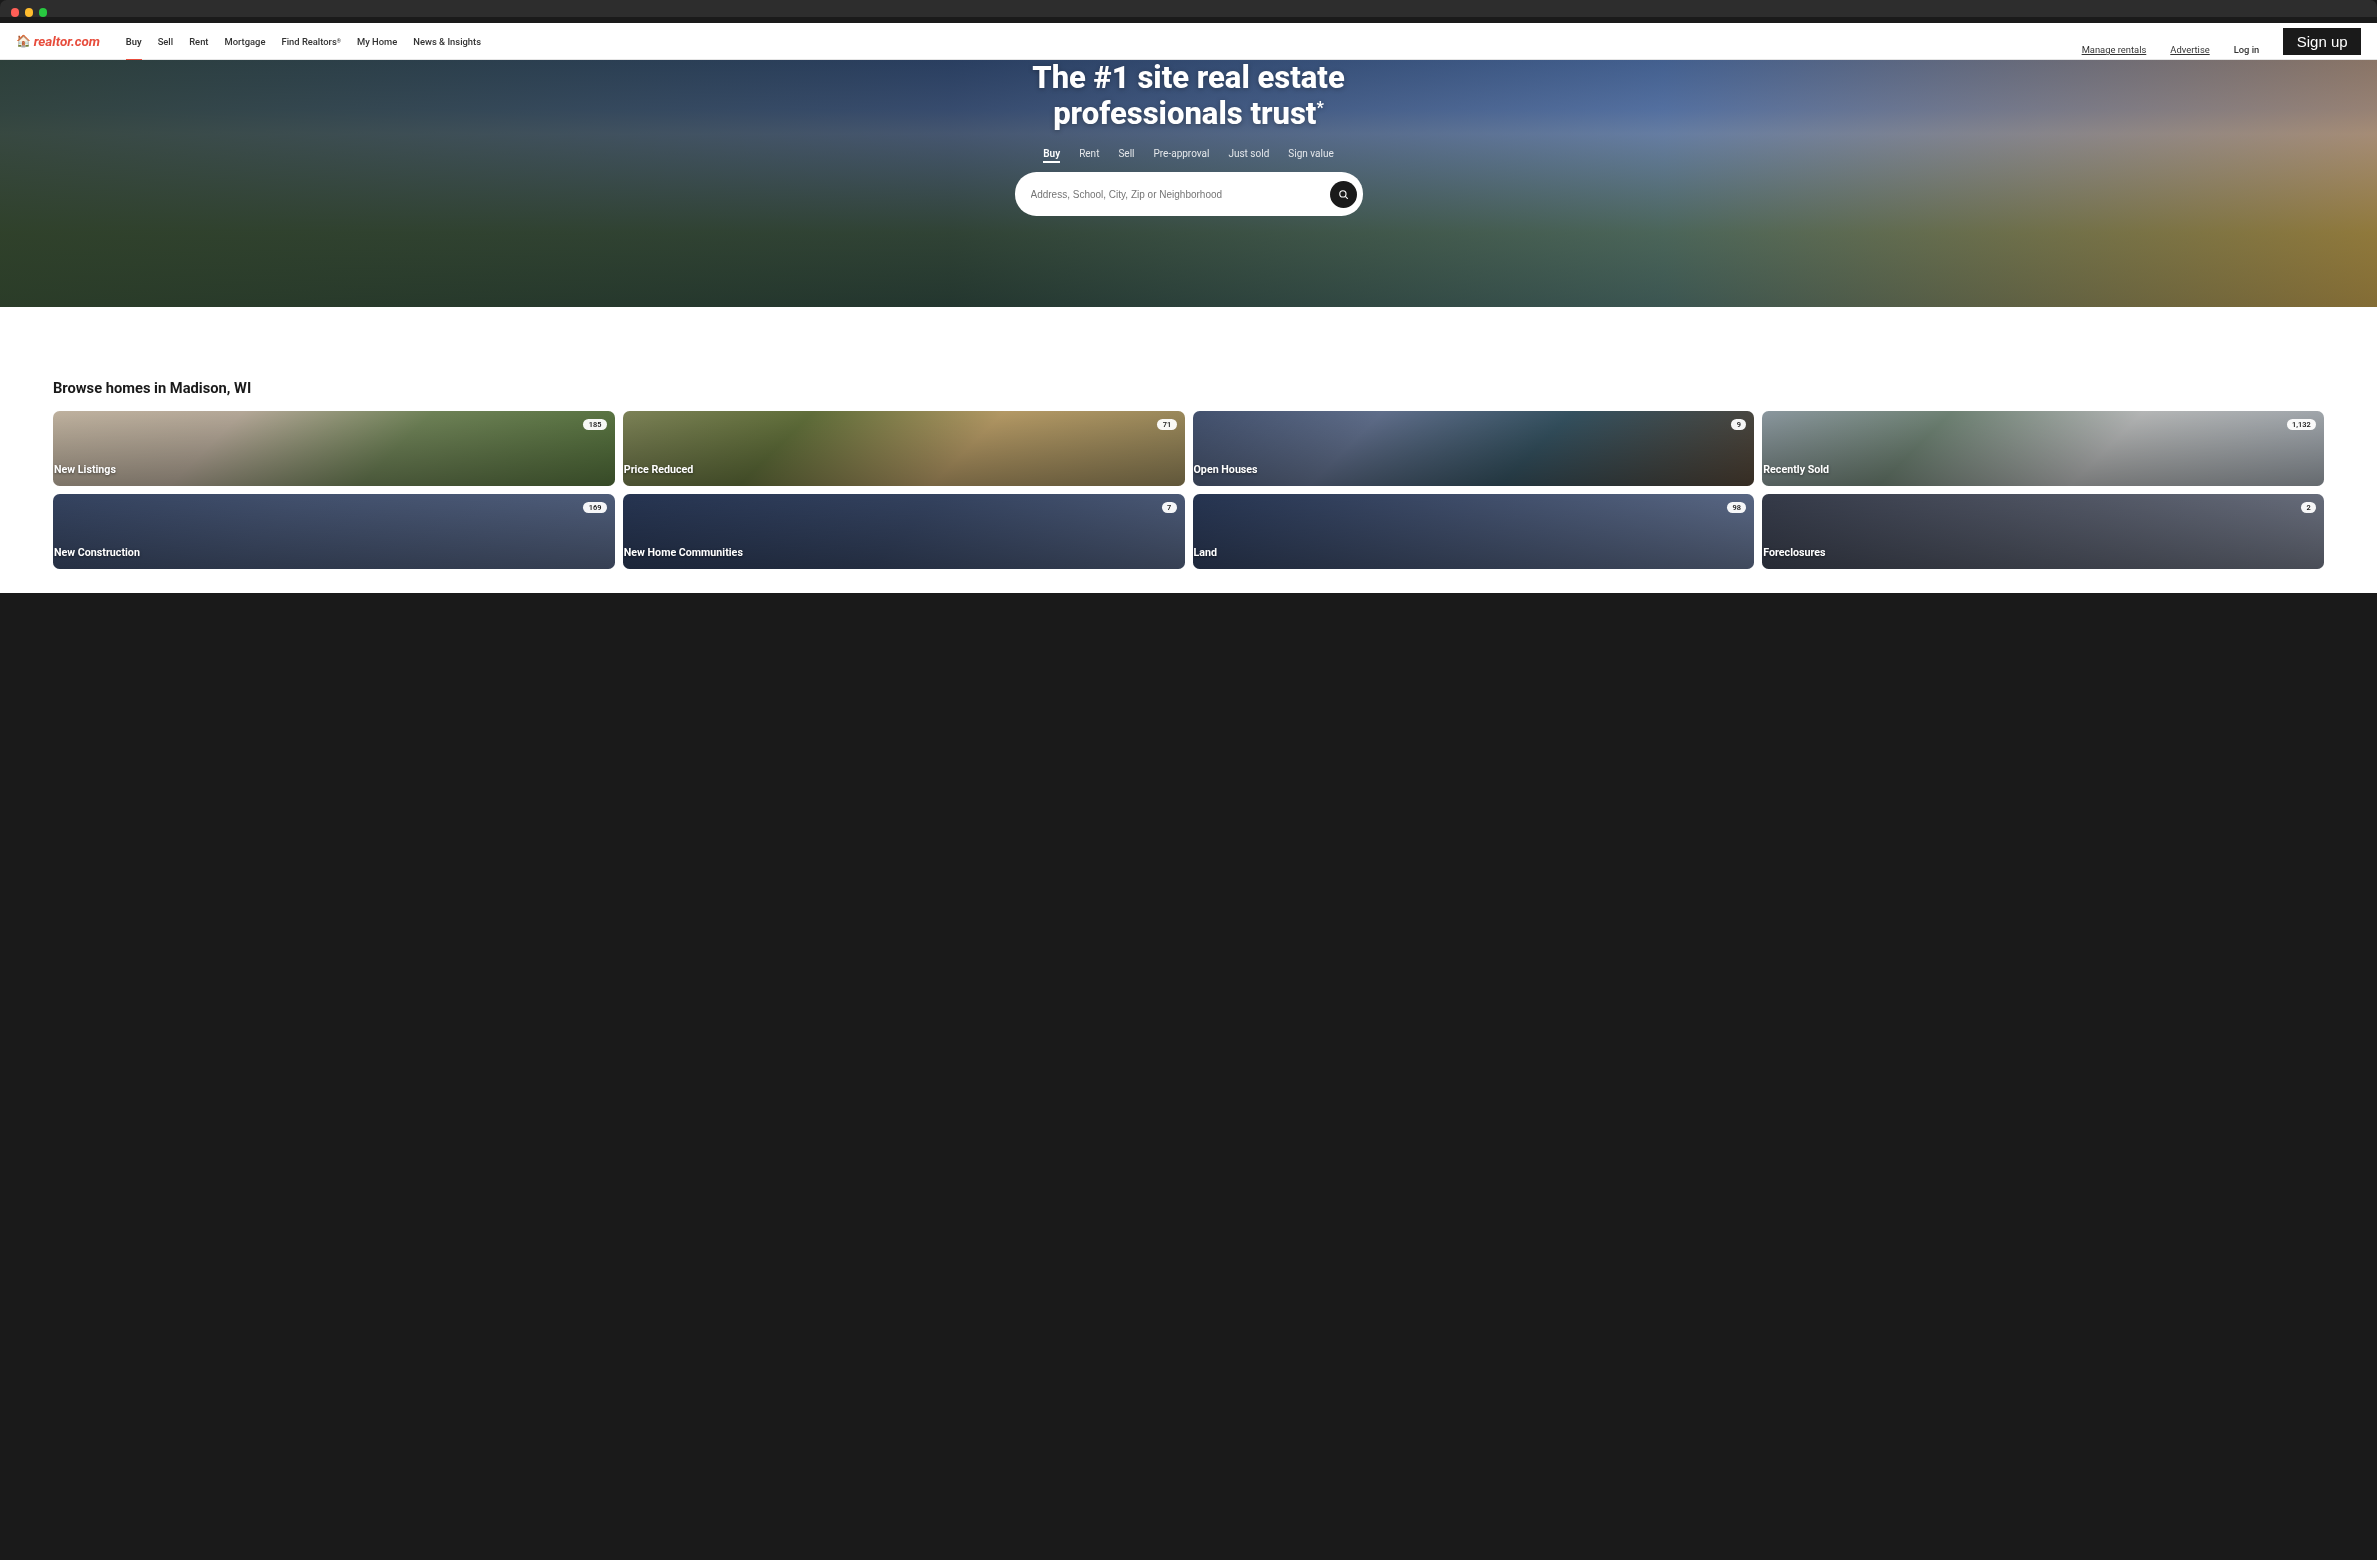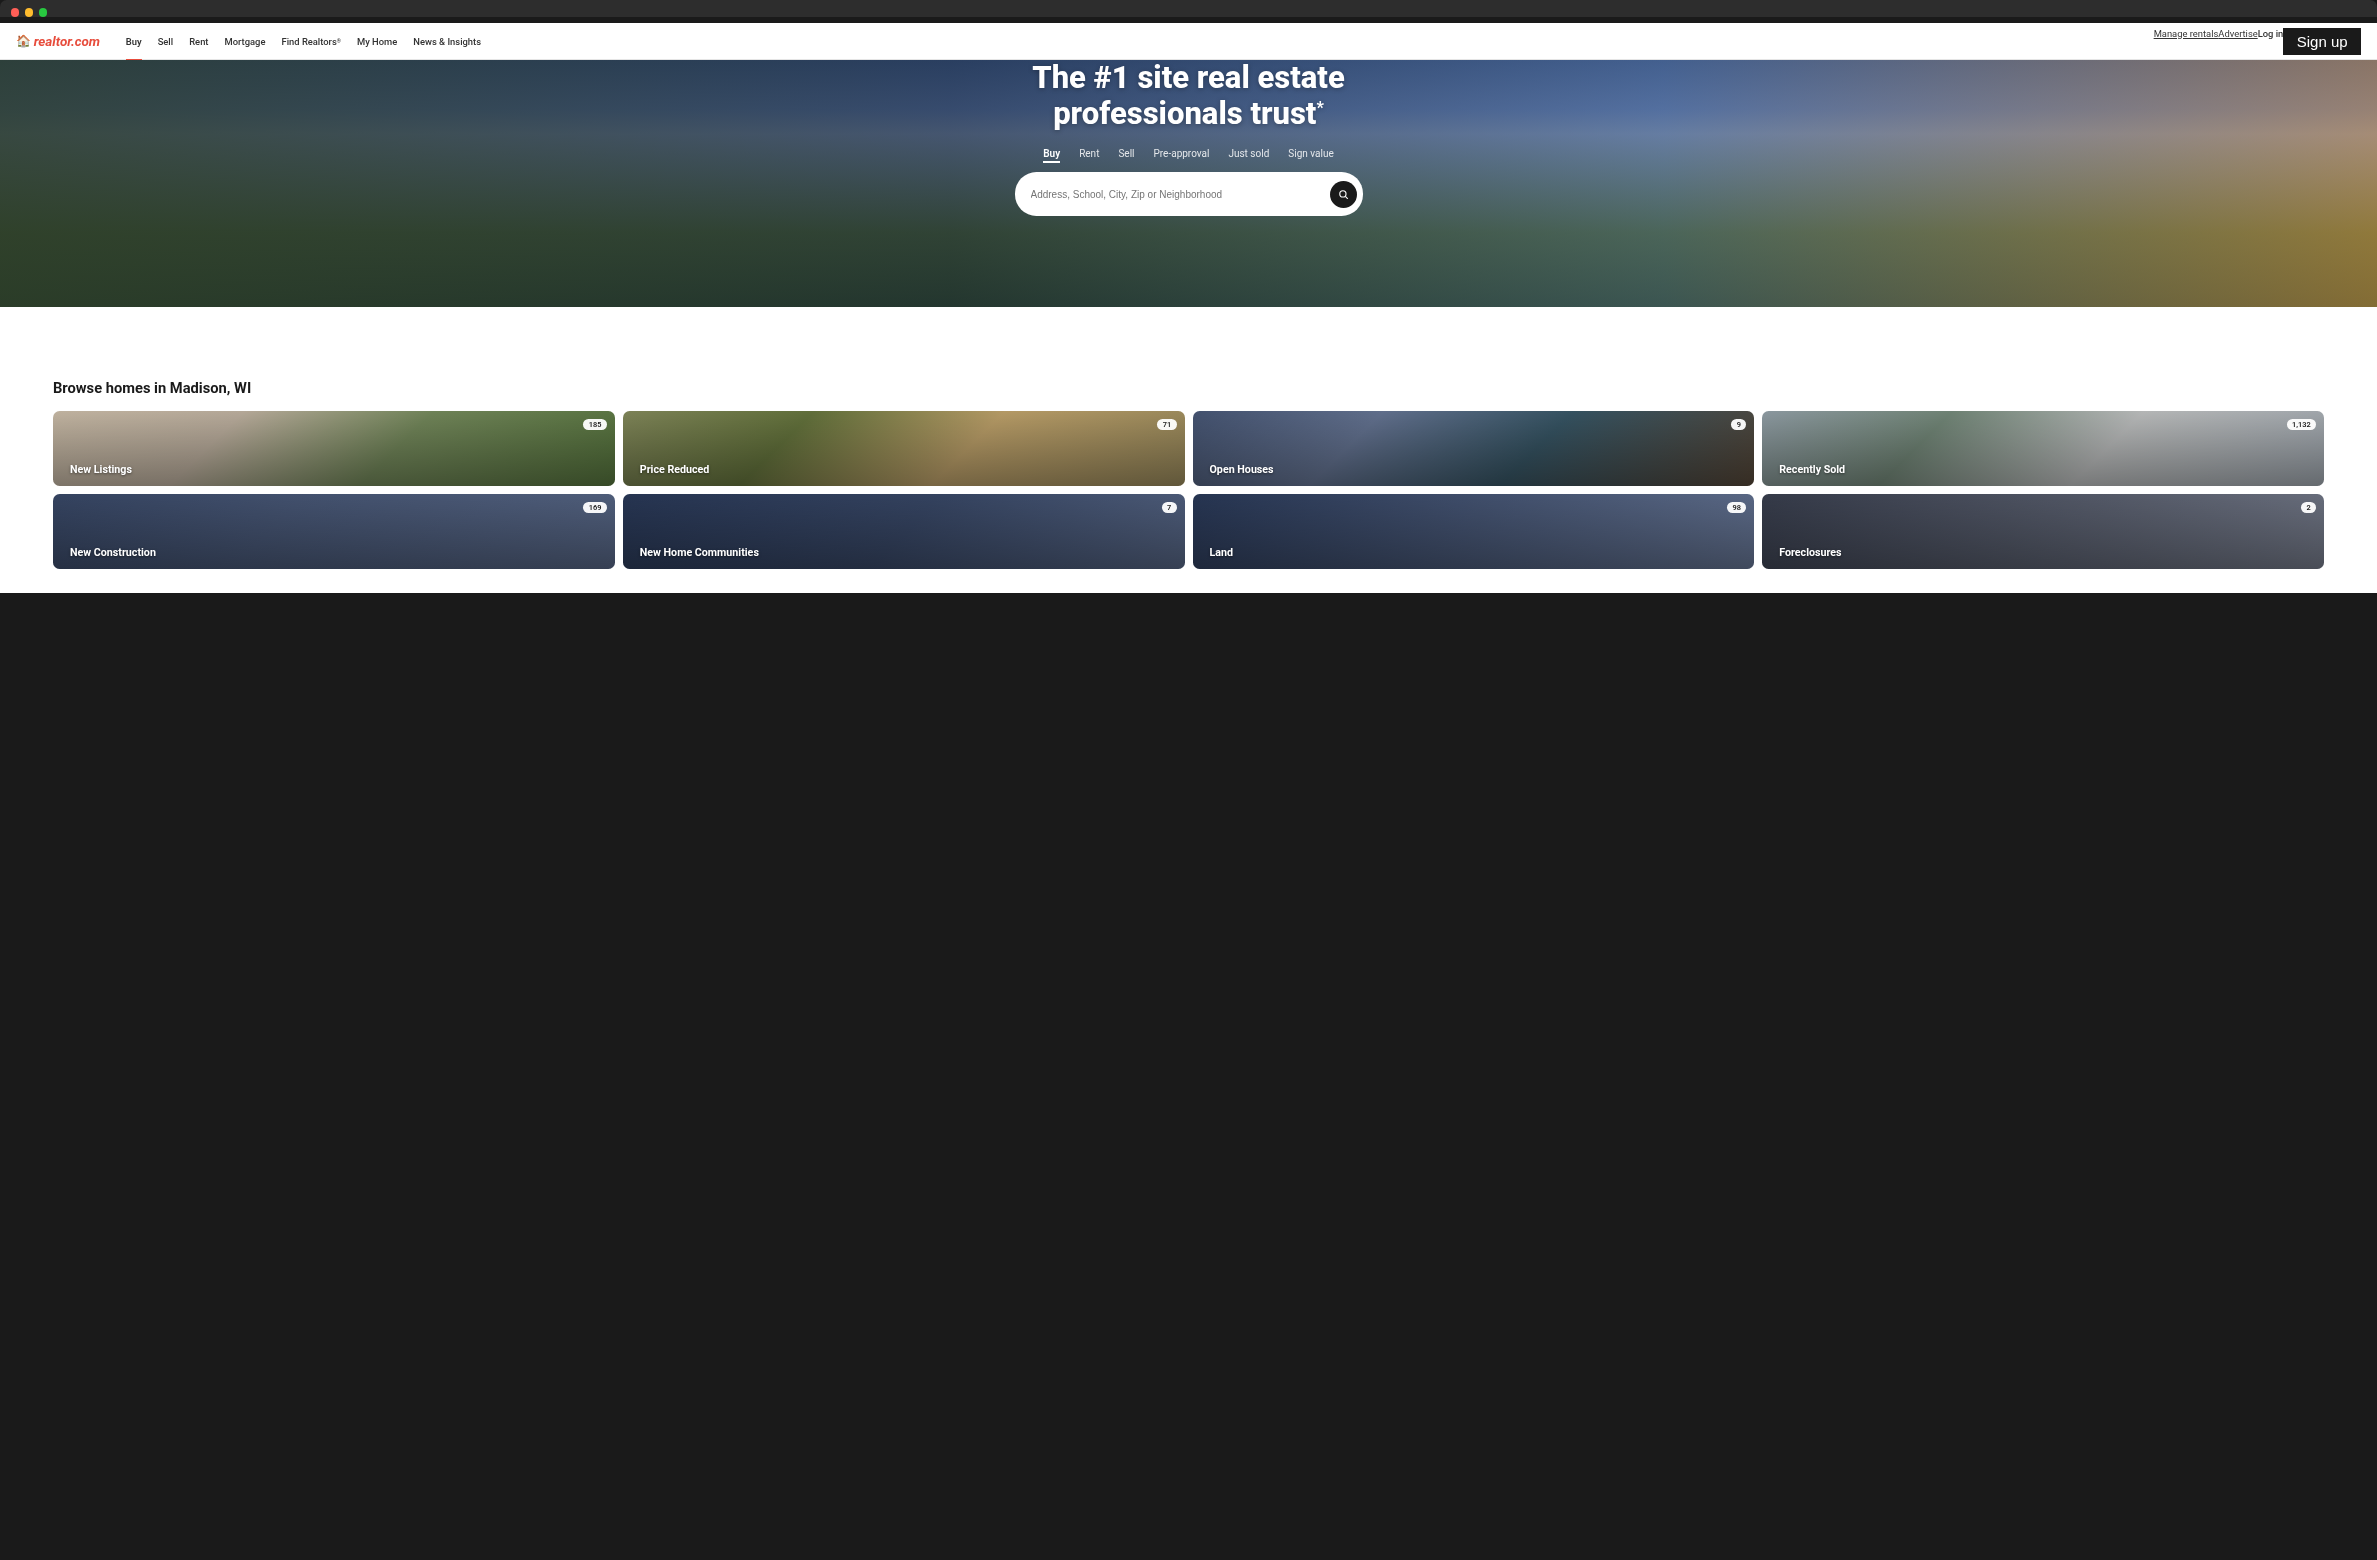--- a/index.html
+++ b/index.html
@@ -52,21 +52,21 @@
       content: '';
       position: absolute;
       bottom: 0;
       left: 6.7px;
       right: 6.7px;
       height: 1.3px;
       background: #e74c3c;
     }
     .nav-link sup { font-size: 5.3px; }
 
-    .nav-right { display: flex; align-items: flex-start; gap: 0; margin-left: auto; }
+    .nav-right { display: flex; align-items: flex-end; gap: 24px; margin-left: auto; }
     .nav-right-link {
       font-size: 9.4px;
       color: #333;
       text-decoration: underline;
       cursor: pointer;
     }
     .nav-login {
       font-size: 9.4px;
       color: #333;
       cursor: pointer;
@@ -222,21 +222,21 @@
       background-position: center;
     }
     .card-overlay {
       position: absolute;
       inset: 0;
       background: linear-gradient(to bottom, rgba(0,0,0,0.1) 0%, rgba(0,0,0,0.4) 100%);
     }
     .card-label {
       position: absolute;
       bottom: 9.4px;
-      left: 17px;
+      left: 1px;
       color: #fff;
       font-size: 10.7px;
       font-weight: 700;
       text-shadow: 0 0.7px 2.7px rgba(0,0,0,0.5);
     }
     .card-count {
       position: absolute;
       top: 8px;
       right: 8px;
       background: rgba(255,255,255,0.95);

